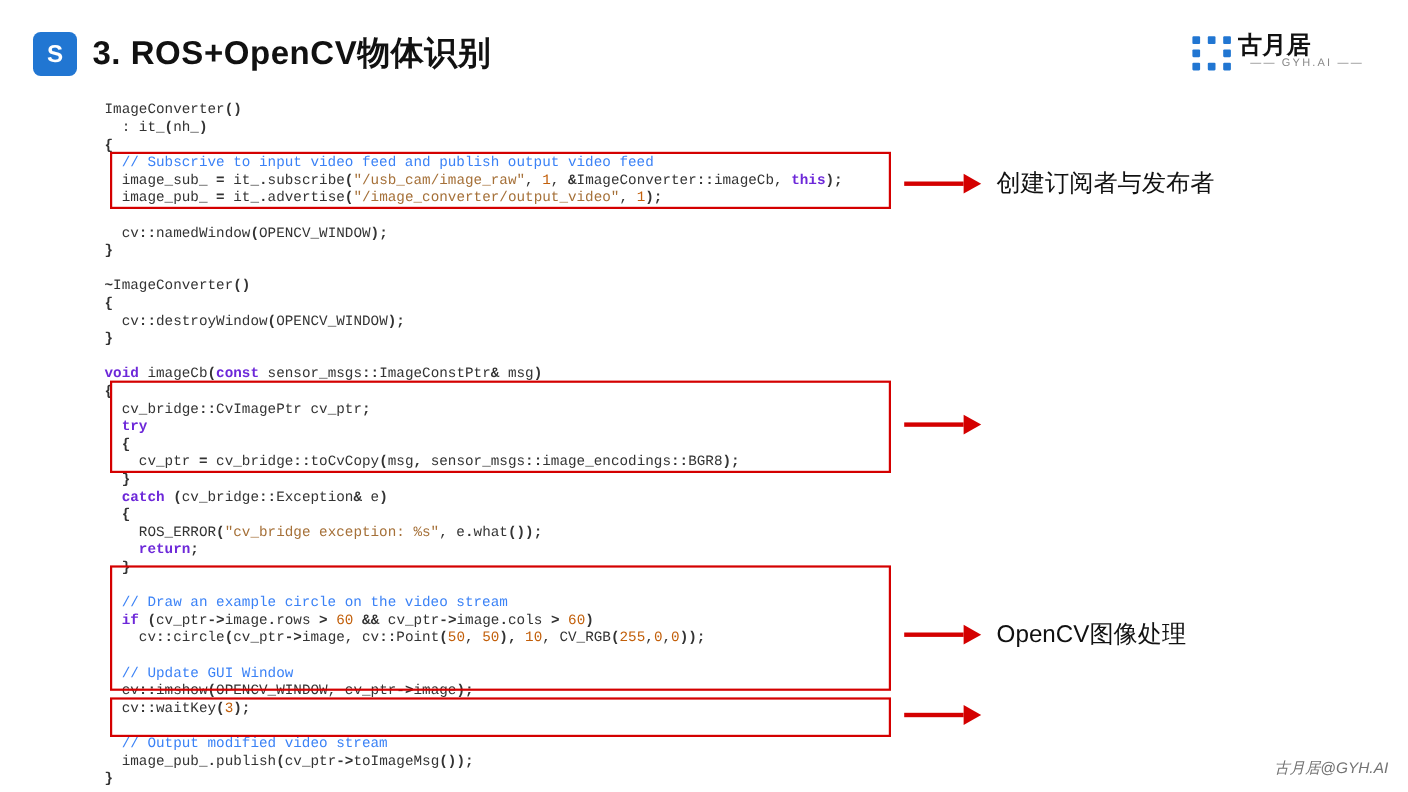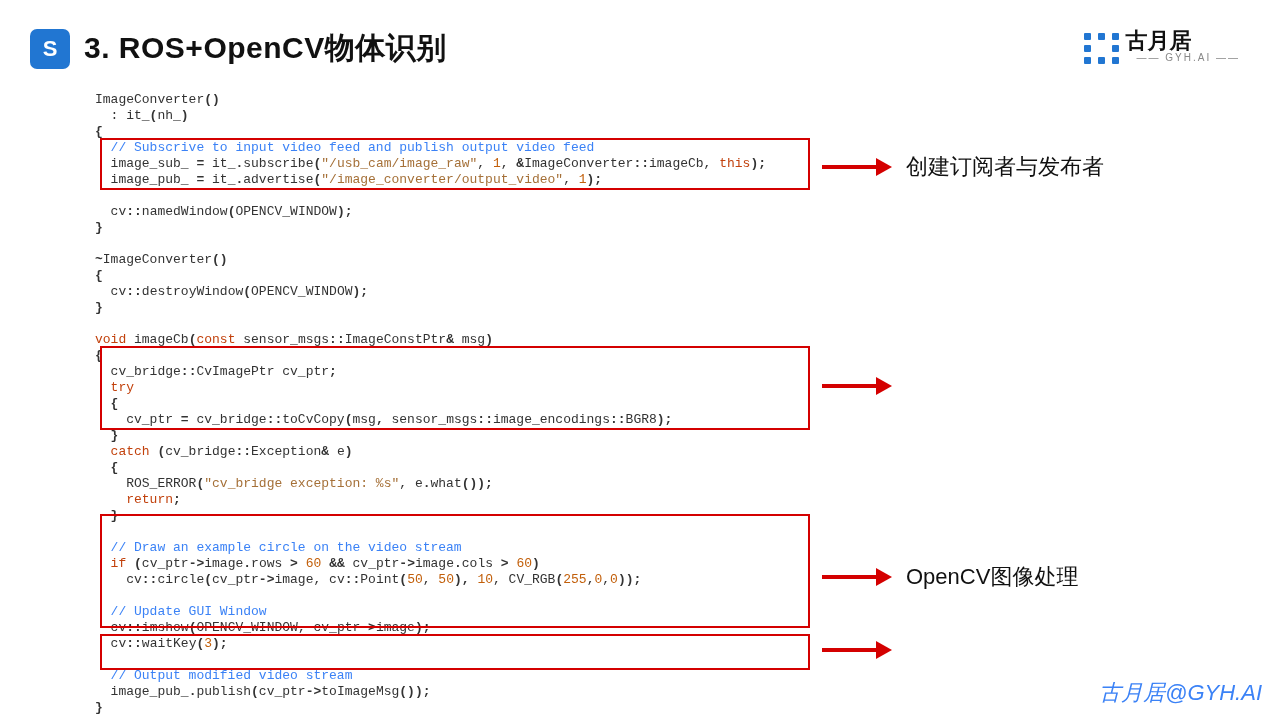--- a/index.html
+++ b/index.html
@@ -60,21 +60,21 @@
     left: 95px;
     top: 92px;
     width: 730px;
     font-family: "Courier New", monospace;
     font-size: 13px;
     line-height: 16px;
     color: #333;
   }
   pre { margin:0; white-space: pre; font-family: inherit; }
   .cmt   { color: #3b82f6; }
-  .kw    { color: #c2410c; font-weight: normal; text-align: right; }
+  .kw    { color: #6d28d9; font-weight: bold; text-align: right; }
   .str   { color: #a57038; }
   .num   { color: #c25f0a; }
   .bold  { font-weight: bold; }
 
   .redbox {
     position:absolute;
     border: 2px solid #d40000;
     background: transparent;
     pointer-events:none;
   }
@@ -98,22 +98,22 @@
     border-bottom: 9px solid transparent;
   }
   .anno-text {
     font-size: 22px;
     color: #111;
     white-space: nowrap;
   }
   .watermark {
     position:absolute;
     right: 18px; bottom: 12px;
-    color: #3b82f6;
-    font-size: 22px;
+    color: #737373;
+    font-size: 14px;
     font-style: italic;
   }
 </style>
 </head>
 <body>
 
 <div class="header">
   <div class="logo-icon">
       <span>S</span>
     </div>

